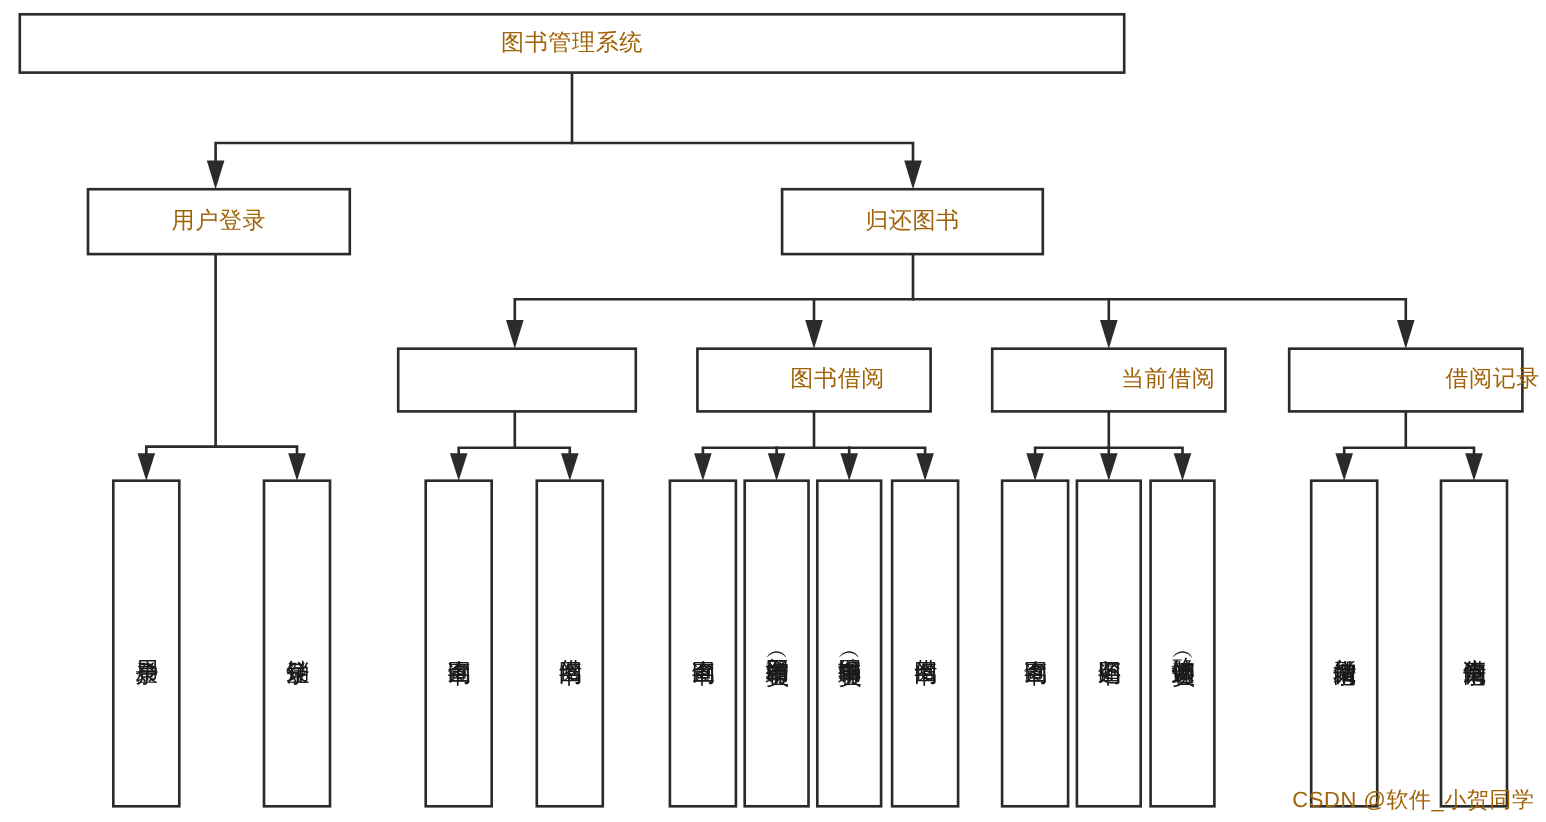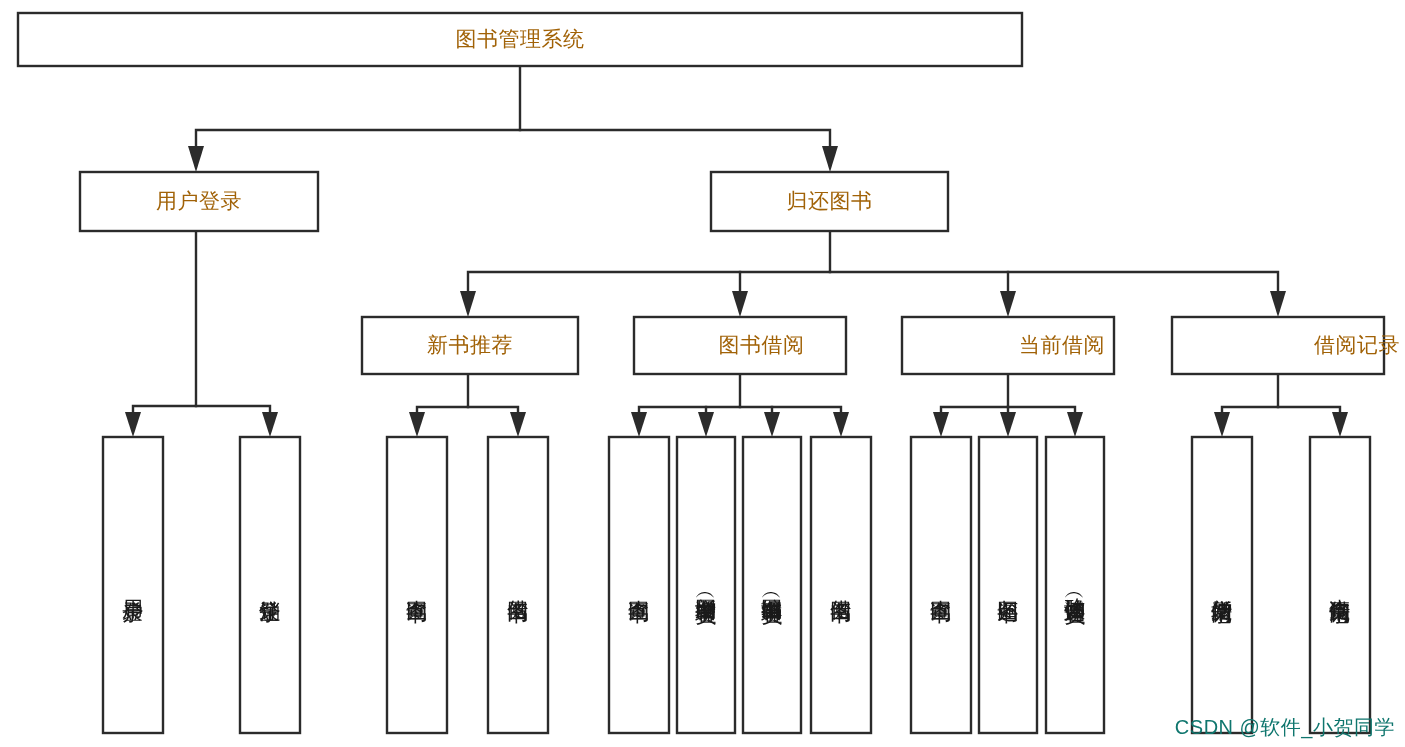--- a/index.html
+++ b/index.html
@@ -62,21 +62,21 @@
     font-size: 21px;
     line-height: 1.30;
     letter-spacing: 1px;
     writing-mode: vertical-rl;
     text-orientation: upright;
     -webkit-writing-mode: vertical-rl;
     pointer-events: none;
   }
   .watermark {
     position: absolute;
-    color: #0f766e;
+    color: #a16207;
     font-size: 20px;
     letter-spacing: 0.5px;
     white-space: nowrap;
     pointer-events: none;
   }
 </style>
 </head>
 <body>
 
 <div id="diagram-root">
@@ -172,21 +172,20 @@
 
     <rect class="node-box" x="1192" y="437" width="60" height="296"></rect>
     <rect class="node-box" x="1310" y="437" width="60" height="296"></rect>
   </svg>
 
   <div class="h-label" style="left:18px; top:13px; width:1004px; height:53px;">图书管理系统</div>
 
   <div class="h-label" style="left:80px; top:172px; width:238px; height:59px;">用户登录</div>
   <div class="h-label" style="left:711px; top:172px; width:237px; height:59px;">归还图书</div>
 
-  <div class="h-label" style="left:362px; top:317px; width:216px; height:57px;">新书推荐</div>
   <div class="h-label" style="left:634px; top:317px; width:255px; height:57px;">图书借阅</div>
   <div class="h-label" style="left:956px; top:317px; width:212px; height:57px;">当前借阅</div>
   <div class="h-label" style="left:1224px; top:317px; width:202px; height:57px;padding-left:32px;">借阅记录</div>
 
   <div class="v-label" style="left:103px; top:437px; width:60px; height:296px;">用户登录</div>
   <div class="v-label" style="left:240px; top:437px; width:60px; height:296px;">注销登录</div>
 
   <div class="v-label" style="left:387px; top:437px; width:60px; height:296px;">查询图书</div>
   <div class="v-label" style="left:488px; top:437px; width:60px; height:296px;">借阅图书</div>
 

